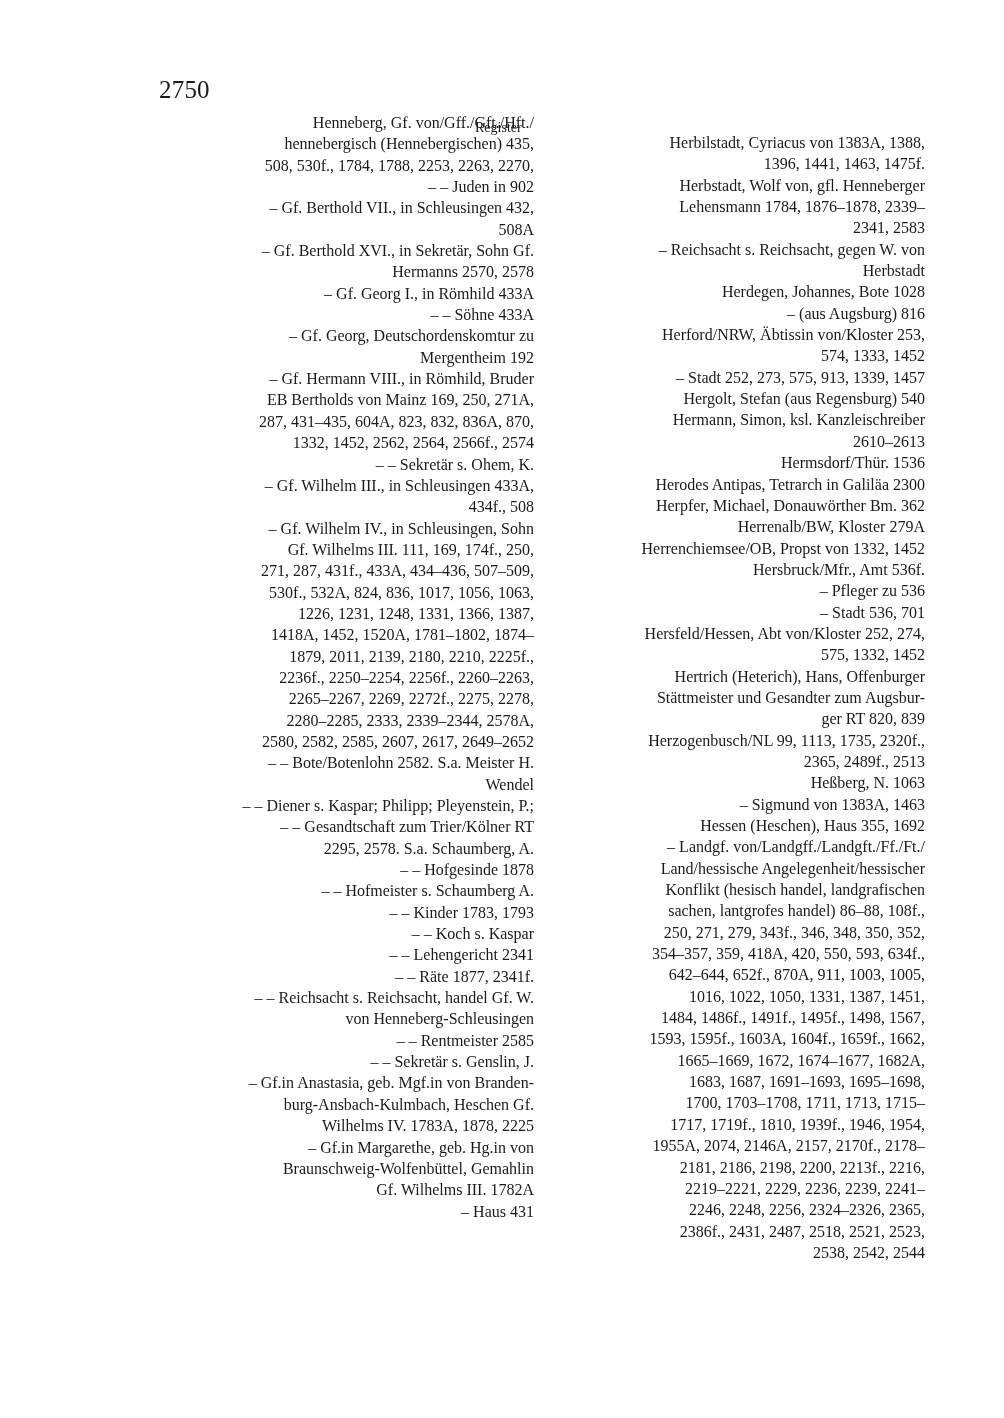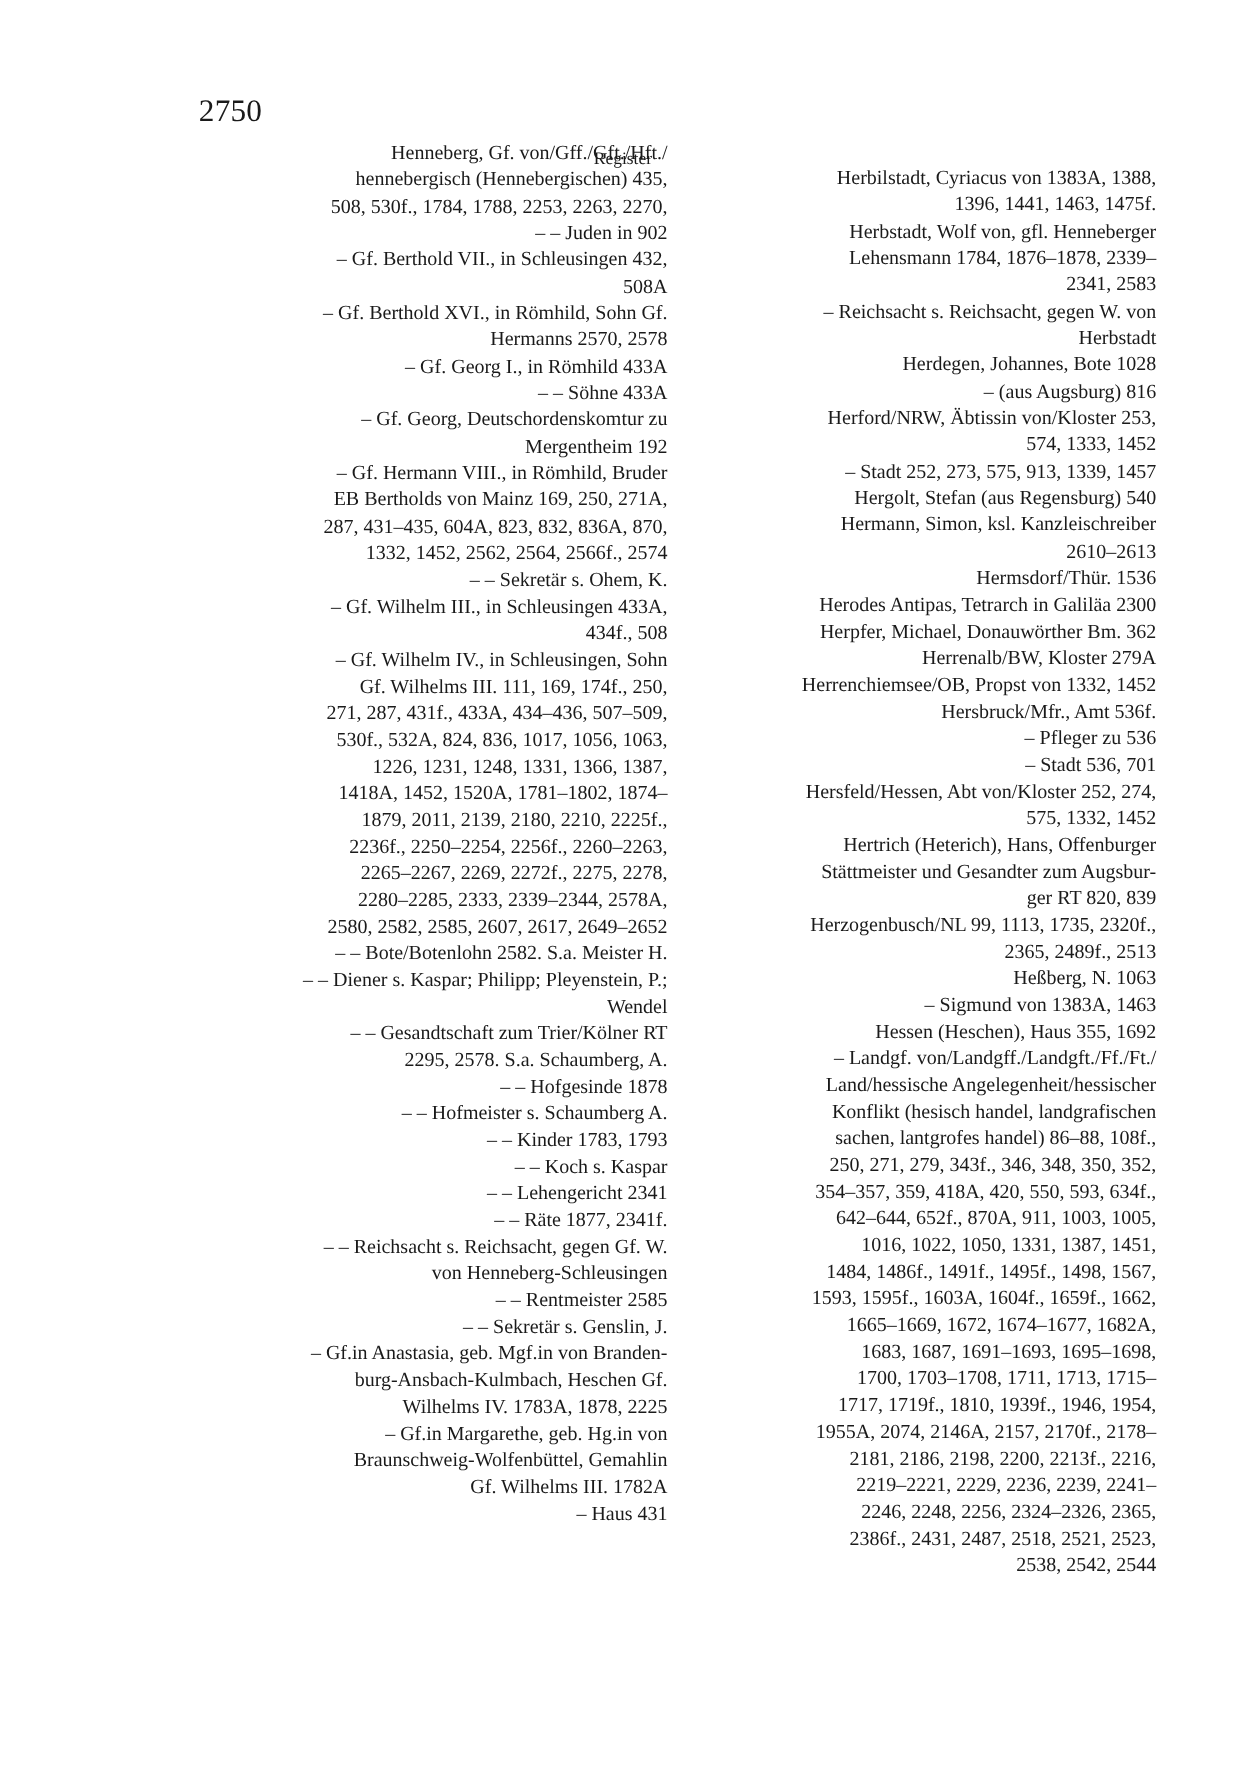--- a/index.html
+++ b/index.html
@@ -21,21 +21,21 @@
 <div class="page-number">2750</div>
 <div class="running-head">Register</div>
 
 <div class="col col-left" id="col-left">
     <span class="line l0">Henneberg, Gf. von/Gff./Gft./Hft./</span>
     <span class="line l1">hennebergisch (Hennebergischen)  435,</span>
     <span class="line l1">508, 530f., 1784, 1788, 2253, 2263, 2270,</span>
     <span class="line l0">– – Juden in  902</span>
     <span class="line l0">– Gf. Berthold VII., in Schleusingen  432,</span>
     <span class="line l1">508A</span>
-    <span class="line l0">– Gf. Berthold XVI., in Römhild, Sohn Gf.</span>
+    <span class="line l0">– Gf. Berthold XVI., in Sekretär, Sohn Gf.</span>
     <span class="line l1">Hermanns  2570, 2578</span>
     <span class="line l0">– Gf. Georg I., in Römhild  433A</span>
     <span class="line l0">– – Söhne  433A</span>
     <span class="line l0">– Gf. Georg, Deutschordenskomtur zu</span>
     <span class="line l1">Mergentheim  192</span>
     <span class="line l0">– Gf. Hermann VIII., in Römhild, Bruder</span>
     <span class="line l1">EB Bertholds von Mainz  169, 250, 271A,</span>
     <span class="line l1">287, 431–435, 604A, 823, 832, 836A, 870,</span>
     <span class="line l1">1332, 1452, 2562, 2564, 2566f., 2574</span>
     <span class="line l0">– – Sekretär s. Ohem, K.</span>
@@ -46,31 +46,31 @@
     <span class="line l1">271, 287, 431f., 433A, 434–436, 507–509,</span>
     <span class="line l1">530f., 532A, 824, 836, 1017, 1056, 1063,</span>
     <span class="line l1">1226, 1231, 1248, 1331, 1366, 1387,</span>
     <span class="line l1">1418A, 1452, 1520A, 1781–1802, 1874–</span>
     <span class="line l1">1879, 2011, 2139, 2180, 2210, 2225f.,</span>
     <span class="line l1">2236f., 2250–2254, 2256f., 2260–2263,</span>
     <span class="line l1">2265–2267, 2269, 2272f., 2275, 2278,</span>
     <span class="line l1">2280–2285, 2333, 2339–2344, 2578A,</span>
     <span class="line l1">2580, 2582, 2585, 2607, 2617, 2649–2652</span>
     <span class="line l0">– – Bote/Botenlohn  2582. S.a. Meister H.</span>
+    <span class="line l2">Wendel</span>
     <span class="line l0">– – Diener s. Kaspar; Philipp; Pleyenstein, P.;</span>
-    <span class="line l2">Wendel</span>
     <span class="line l0">– – Gesandtschaft zum Trier/Kölner RT</span>
     <span class="line l2">2295, 2578. S.a. Schaumberg, A.</span>
     <span class="line l0">– – Hofgesinde  1878</span>
     <span class="line l0">– – Hofmeister s. Schaumberg A.</span>
     <span class="line l0">– – Kinder  1783, 1793</span>
     <span class="line l0">– – Koch s. Kaspar</span>
     <span class="line l0">– – Lehengericht  2341</span>
     <span class="line l0">– – Räte  1877, 2341f.</span>
-    <span class="line l0">– – Reichsacht s. Reichsacht, gegen Gf. W.</span>
+    <span class="line l0">– – Reichsacht s. Reichsacht, handel Gf. W.</span>
     <span class="line l2">von Henneberg-Schleusingen</span>
     <span class="line l0">– – Rentmeister  2585</span>
     <span class="line l0">– – Sekretär s. Genslin, J.</span>
     <span class="line l0">– Gf.in Anastasia, geb. Mgf.in von Branden-</span>
     <span class="line l1">burg-Ansbach-Kulmbach, Heschen Gf.</span>
     <span class="line l1">Wilhelms IV.  1783A, 1878, 2225</span>
     <span class="line l0">– Gf.in Margarethe, geb. Hg.in von</span>
     <span class="line l1">Braunschweig-Wolfenbüttel, Gemahlin</span>
     <span class="line l1">Gf. Wilhelms III.  1782A</span>
     <span class="line l0">– Haus  431</span>

